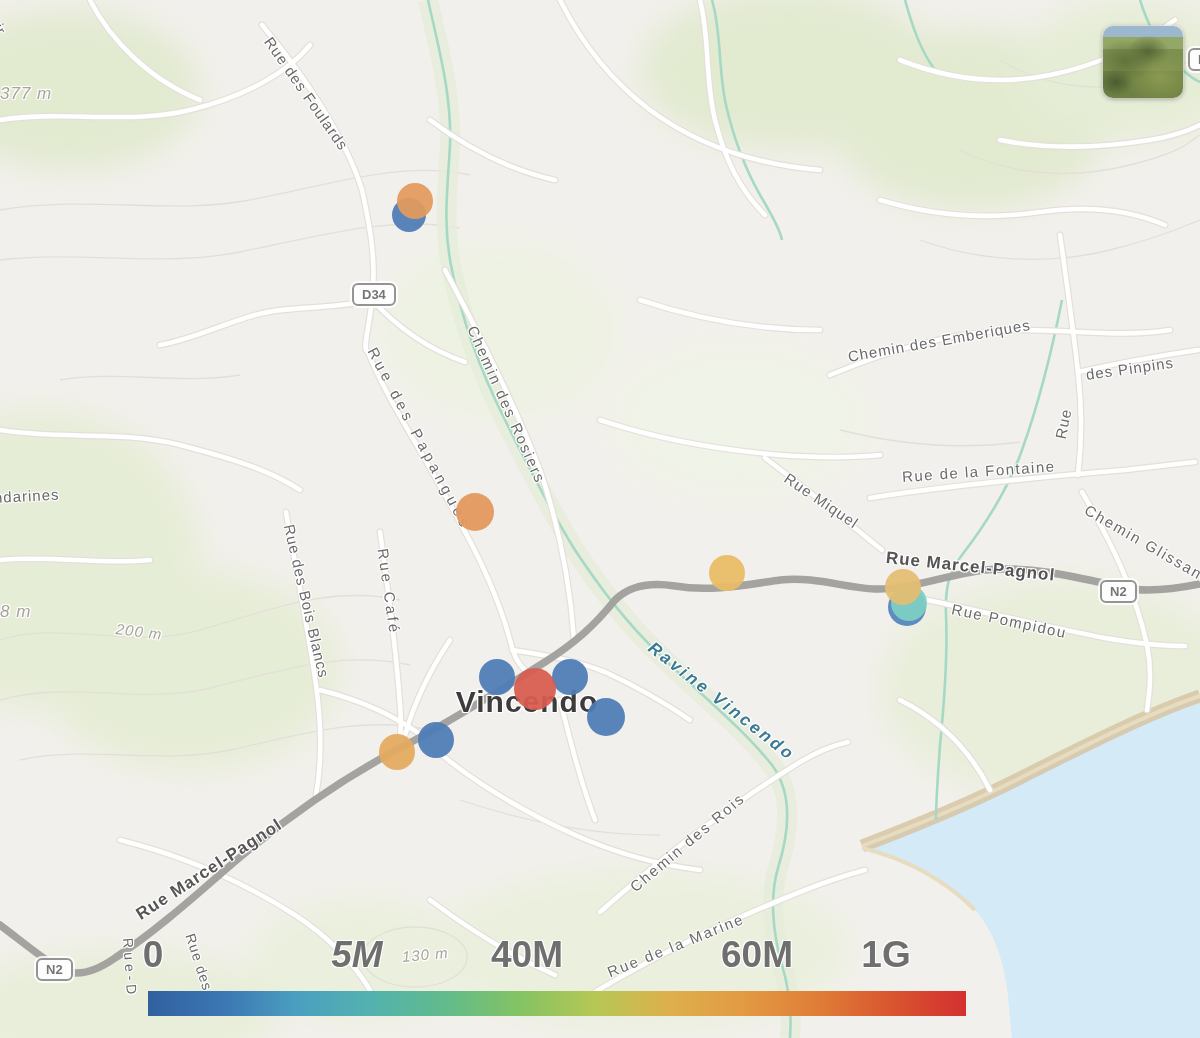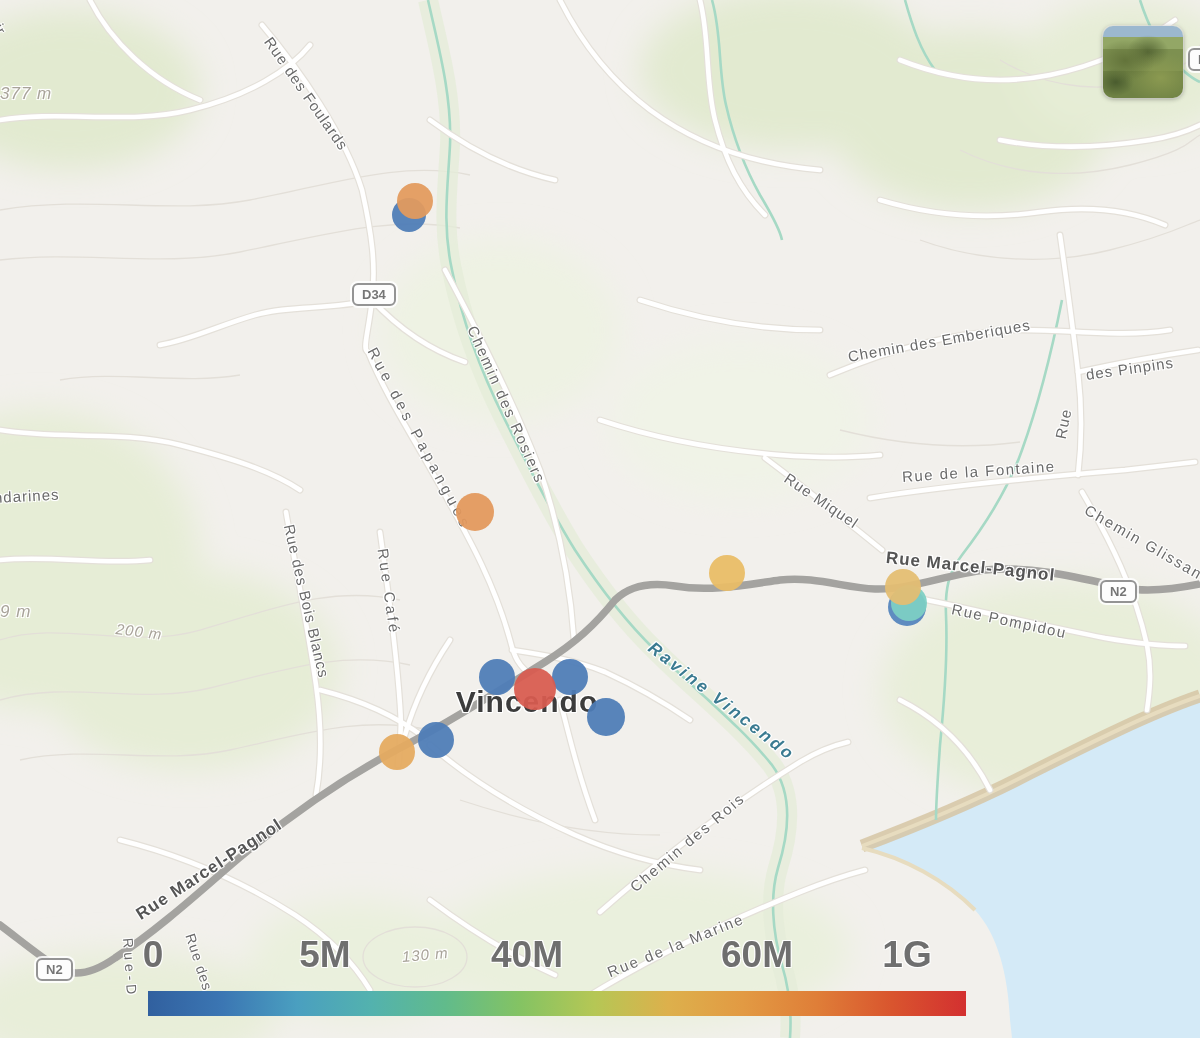--- a/index.html
+++ b/index.html
@@ -177,21 +177,21 @@
     <span class="lbl" style="left:383px;top:540px;transform:rotate(82deg);letter-spacing:3px;">Rue Café</span>
     <span class="lbl" style="left:289px;top:516px;transform:rotate(77deg);">Rue des Bois Blancs</span>
     <span class="lbl" style="left:-6px;top:489px;transform:rotate(-3deg);">ndarines</span>
     <span class="lbl" style="left:190px;top:926px;transform:rotate(72deg);font-size:14px;">Rue des</span>
     <span class="lbl" style="left:128px;top:930px;transform:rotate(86deg);font-size:14px;letter-spacing:4px;">Rue-D</span>
     <span class="lbl" style="left:-12px;top:-2px;transform:rotate(62deg);font-size:14px;">Mair</span>
 
     <span class="lbl elev-big" style="left:0px;top:84px;">377 m</span>
     <span class="lbl elev" style="left:116px;top:620px;transform:rotate(7deg);">200 m</span>
     <span class="lbl elev" style="left:402px;top:948px;transform:rotate(-5deg);">130 m</span>
-    <span class="lbl elev-big" style="left:0px;top:602px;">9 m</span>
+    <span class="lbl elev-big" style="left:0px;top:602px;">8 m</span>
 
     <span class="badge" style="left:352px;top:283px;">D34</span>
     <span class="badge" style="left:1100px;top:580px;">N2</span>
     <span class="badge" style="left:36px;top:958px;">N2</span>
     <span class="badge" style="left:1188px;top:48px;">D</span>
   </div>
 
   <div id="dots" class="dots-layer">
       <div class="dot" style="left: 409px; top: 215px; height: 34px; width: 34px; background: rgb(78, 124, 183);"></div>
       <div class="dot" style="left: 415px; top: 201px; height: 36px; width: 36px; background: rgb(226, 154, 94);"></div>
@@ -203,22 +203,22 @@
       <div class="dot" style="left: 497px; top: 677px; height: 36px; width: 36px; background: rgb(78, 124, 183);"></div>
       <div class="dot" style="left: 570px; top: 677px; height: 36px; width: 36px; background: rgb(78, 124, 183);"></div>
       <div class="dot" style="left: 606px; top: 717px; height: 38px; width: 38px; background: rgb(78, 124, 183);"></div>
       <div class="dot" style="left: 436px; top: 740px; height: 36px; width: 36px; background: rgb(78, 124, 183);"></div>
       <div class="dot" style="left: 535px; top: 689px; height: 42px; width: 42px; background: rgb(216, 91, 80);"></div>
       <div class="dot" style="left: 397px; top: 752px; height: 36px; width: 36px; background: rgb(228, 170, 96);"></div>
     </div>
 
   <div class="legend">
     <span class="tick" style="left:153px;">0</span>
-    <span class="tick" style="left:325px;">5M</span>
+    <span class="tick" style="left:357px;font-style:italic;">5M</span>
     <span class="tick" style="left:527px;">40M</span>
     <span class="tick" style="left:757px;">60M</span>
-    <span class="tick" style="left:907px;">1G</span>
+    <span class="tick" style="left:886px;">1G</span>
     <div class="bar" id="legend-bar" style="background: linear-gradient(90deg, rgb(49, 96, 159), rgb(59, 118, 179), rgb(74, 159, 192), rgb(83, 178, 174), rgb(97, 187, 139), rgb(132, 195, 99), rgb(181, 199, 85), rgb(221, 176, 76), rgb(226, 154, 67), rgb(223, 126, 56), rgb(217, 85, 46), rgb(211, 48, 48));"></div>
   </div>
 
   <div class="thumb"></div>
 
 </div>
 
 </body></html>

